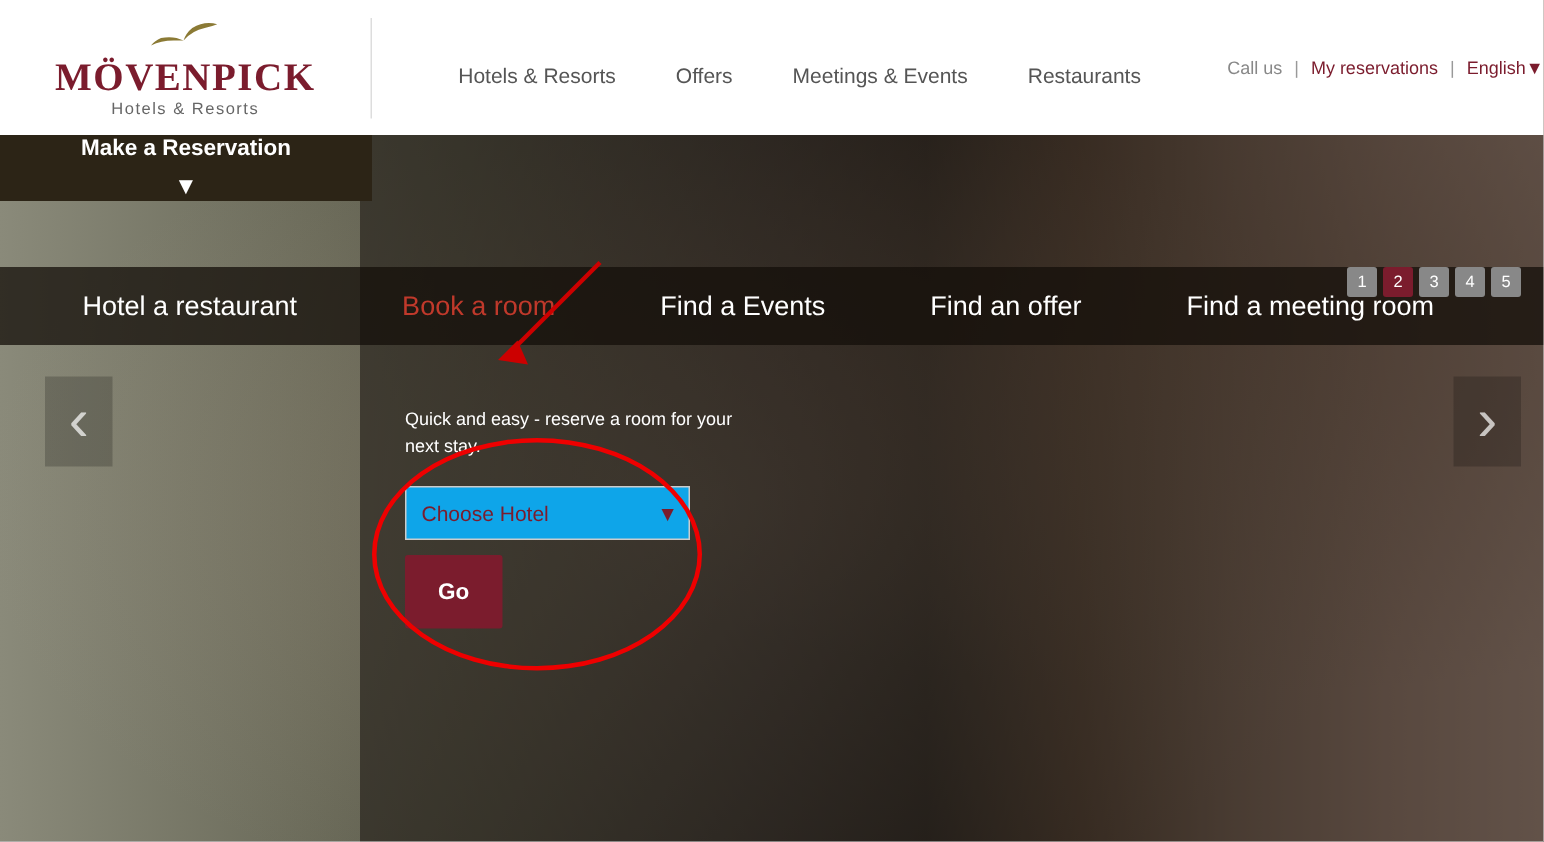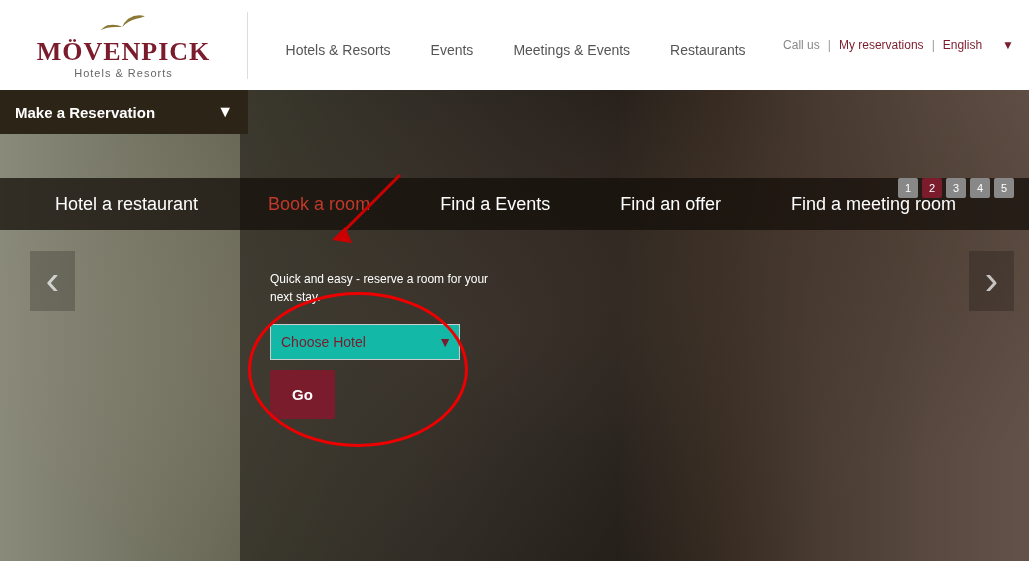--- a/index.html
+++ b/index.html
@@ -49,58 +49,58 @@
     .nav-item {
       font-size: 14px;
       color: #555;
       cursor: pointer;
       text-decoration: none;
     }
     .top-right {
       display: flex;
       align-items: flex-start;
       gap: 8px;
-      padding-right: 15px;
       font-size: 12px;
     }
     .top-right-link {
       color: #7B1C2D;
       cursor: pointer;
       font-size: 12px;
     }
     .top-right-sep {
       color: #999;
     }
     .top-right-callus {
       color: #888;
       font-size: 12px;
     }
     .english-btn {
       color: #7B1C2D;
       font-size: 12px;
       cursor: pointer;
       display: flex;
       align-items: center;
-      gap: 20px;
+      gap: 0;
     }
 
     
     .reservation-bar {
       position: absolute;
       top: 90px;
       left: 0;
       width: 248px;
       height: 44px;
       background: #2C2416;
       display: flex;
       align-items: center;
       justify-content: space-between;
       padding: 0 15px;
       z-index: 10;
       cursor: pointer;
+      flex-direction: column;
     }
     .reservation-label {
       color: white;
       font-size: 15px;
       font-weight: bold;
     }
     .reservation-arrow {
       color: white;
       font-size: 16px;
     }
@@ -221,21 +221,21 @@
     }
     .hotel-select-wrapper {
       position: relative;
       display: inline-block;
       width: 190px;
     }
     .hotel-select {
       width: 190px;
       height: 36px;
       border: 1px solid #ccc;
-      background: #14b8a6;
+      background: #0ea5e9;
       padding: 0 30px 0 10px;
       font-size: 14px;
       color: #7B1C2D;
       appearance: none;
       cursor: pointer;
       outline: none;
     }
     .select-arrow {
       position: absolute;
       right: 8px;
@@ -299,21 +299,21 @@
     <svg class="bird-svg" viewBox="0 0 60 30" fill="none">
       <path d="M55 5 Q45 2 35 8 Q30 12 28 18 Q35 10 45 8 Q50 7 55 5Z" fill="#8B7A35"></path>
       <path d="M28 18 Q20 14 10 16 Q5 18 2 22 Q10 18 20 18 Q24 18 28 18Z" fill="#8B7A35"></path>
     </svg>
     <div class="logo-text">MÖVENPICK</div>
     <div class="logo-sub">Hotels &amp; Resorts</div>
   </div>
 
   <div class="nav-area">
     <a class="nav-item">Hotels &amp; Resorts</a>
-    <a class="nav-item">Events</a>
+    <a class="nav-item">Offers</a>
     <a class="nav-item">Meetings &amp; Events</a>
     <a class="nav-item">Restaurants</a>
   </div>
 
   <div class="top-right">
     <span class="top-right-callus">Call us</span>
     <span class="top-right-sep">|</span>
     <span class="top-right-link">My reservations</span>
     <span class="top-right-sep">|</span>
     <span class="english-btn">

